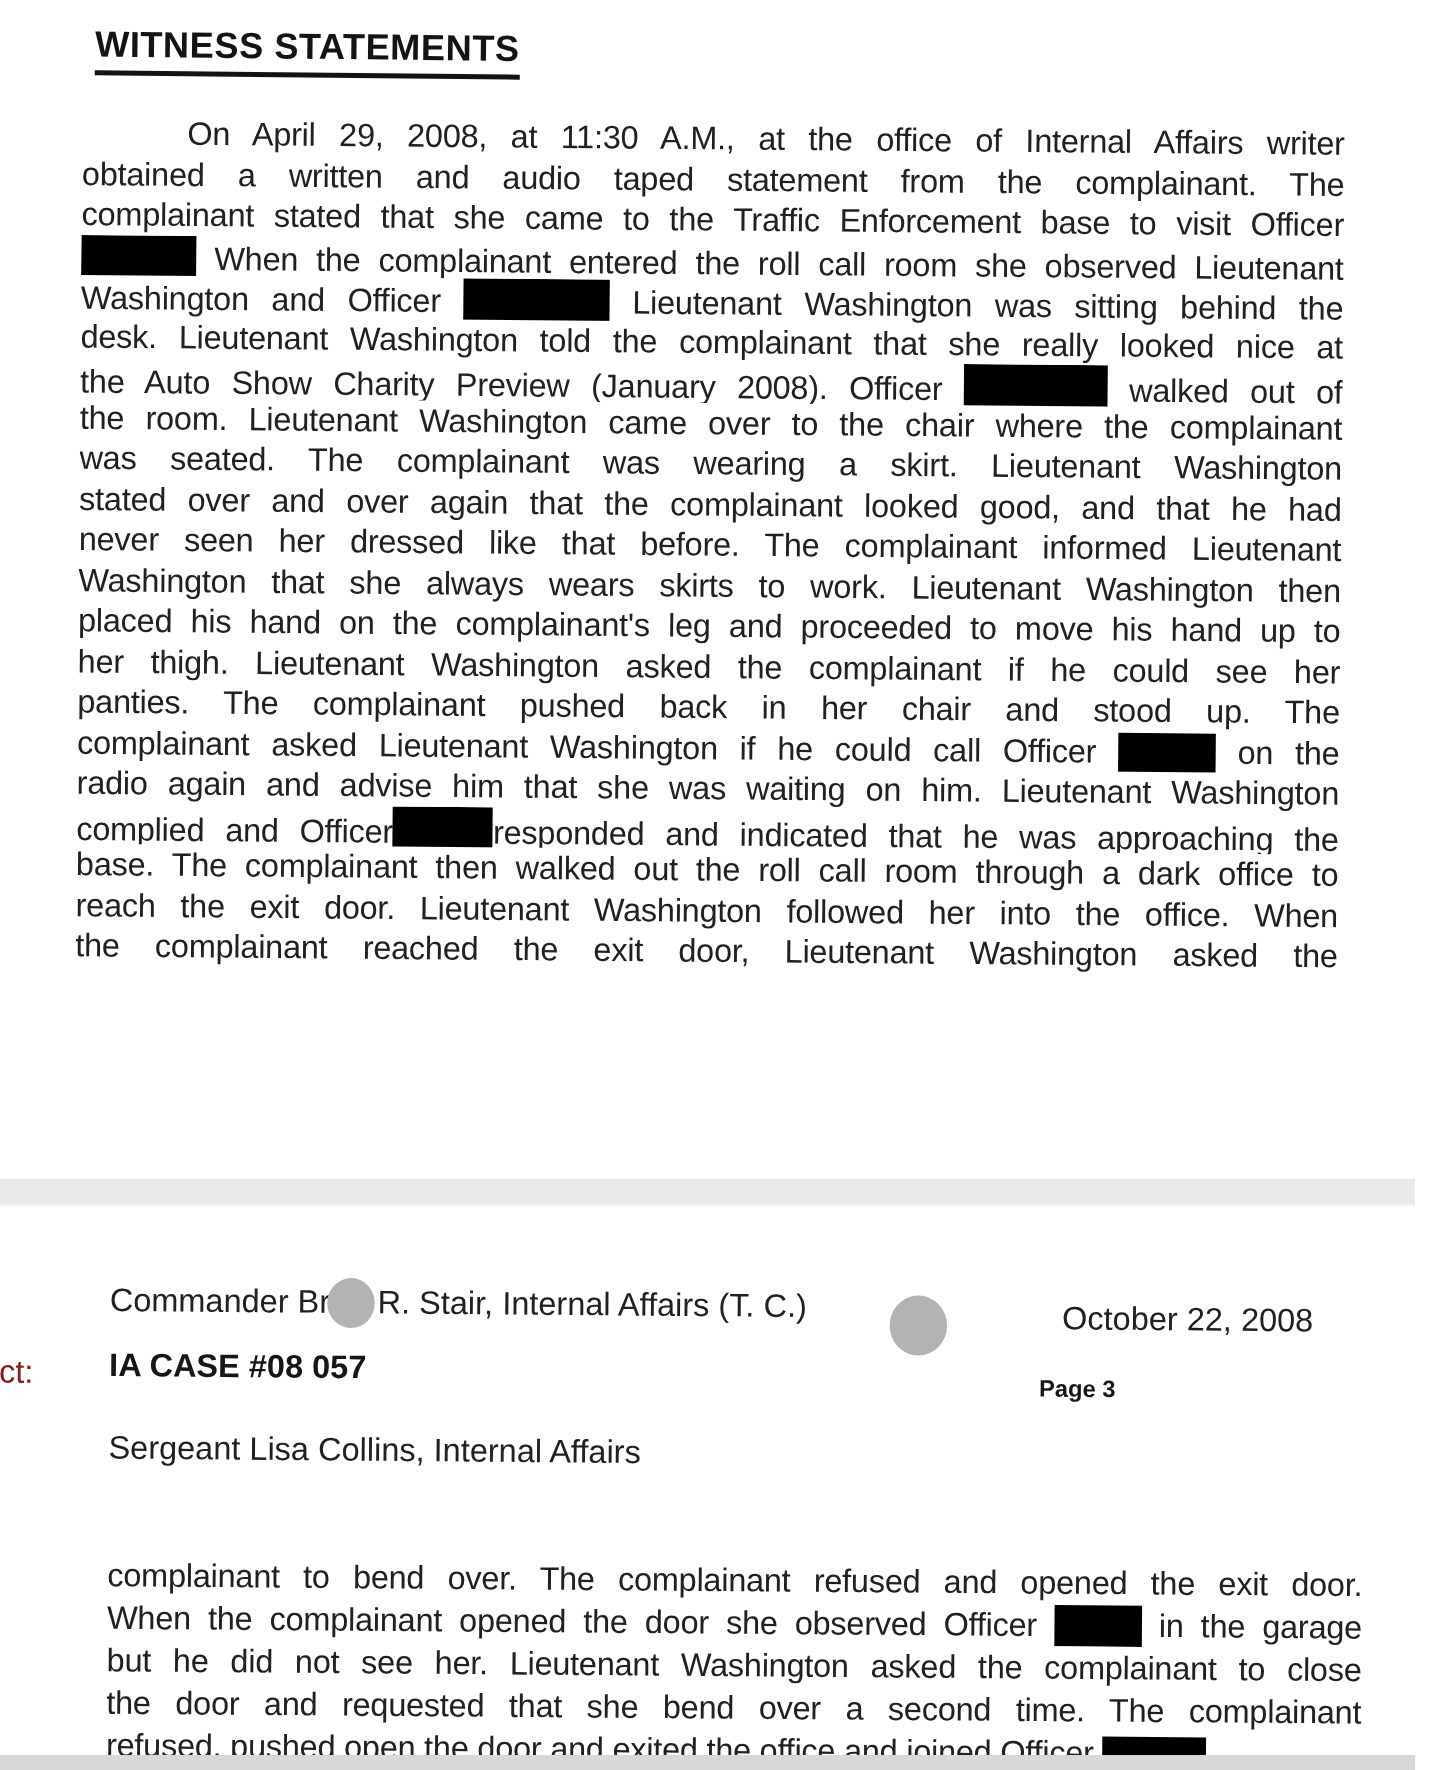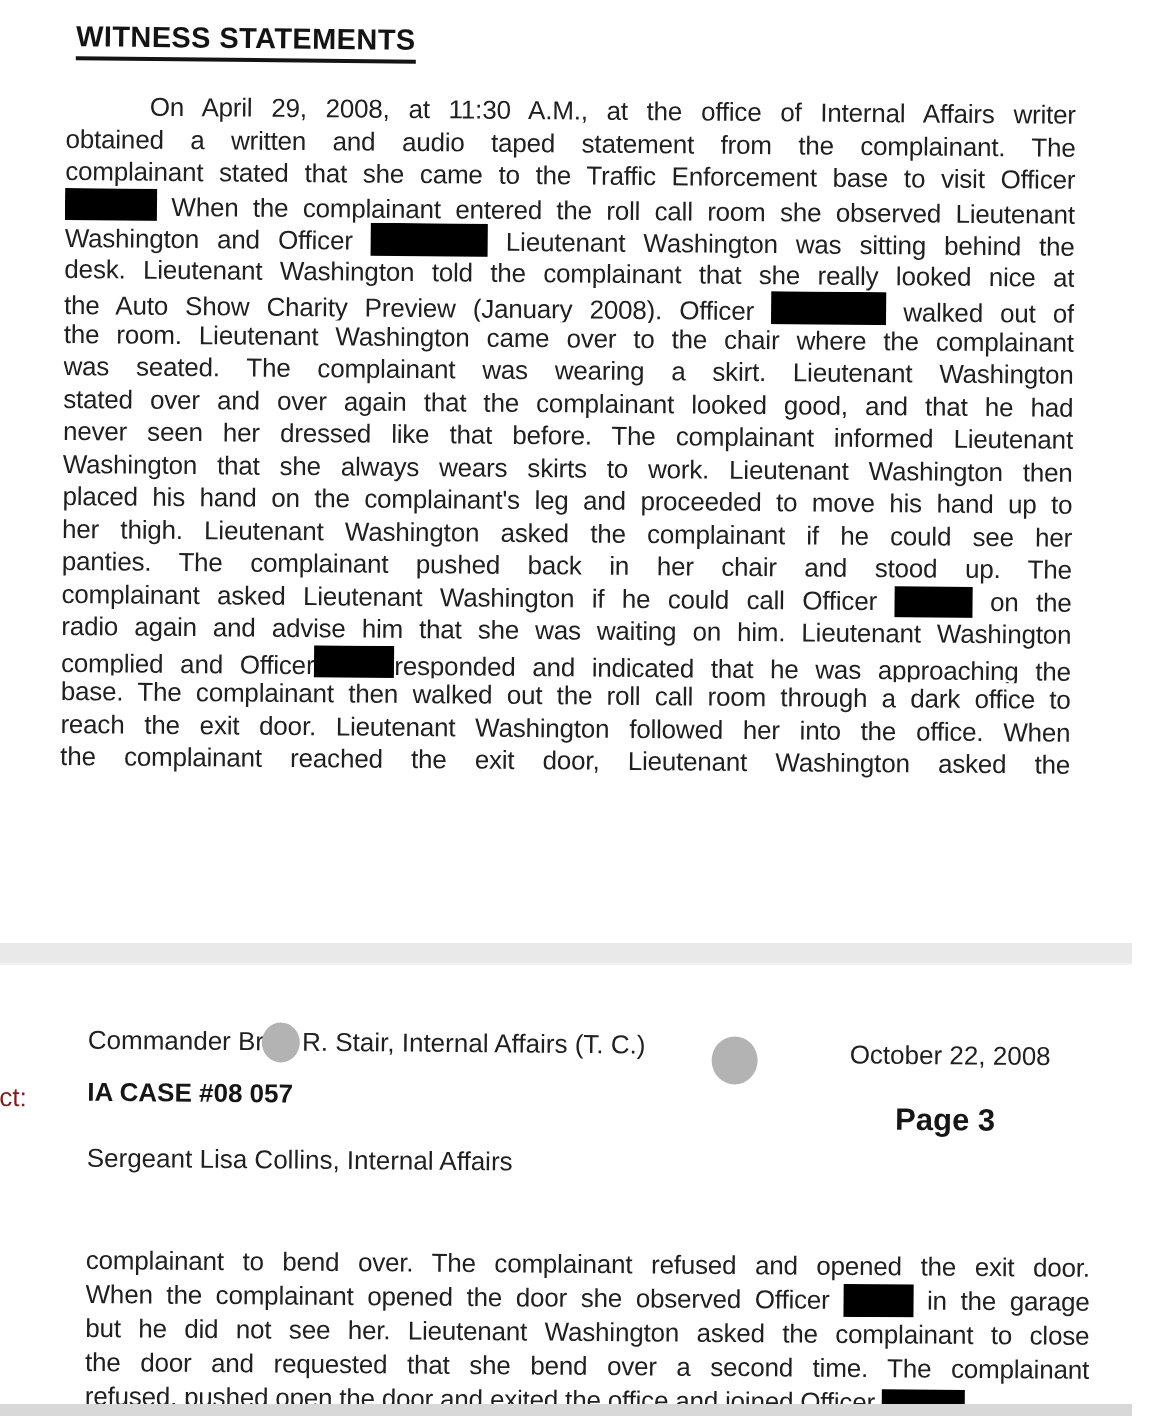--- a/index.html
+++ b/index.html
@@ -48,21 +48,21 @@
   .review{position:absolute;left:0;top:1018px;width:1162px;height:180px;transform:rotate(0.5deg);}
   .commander-line{position:absolute;left:88px;top:2px;font-size:26px;white-space:nowrap;color:#202020;}
   .dot{
     display:inline-block;background:var(--redaction-dot,#b3b3b3);border-radius:50%;
   }
   .dot-inline{width:38px;height:40px;vertical-align:-12px;margin:0 2px 0 -2px;}
   .dot-free{position:absolute;left:712px;top:12px;width:46px;height:48px;}
   .date-line{position:absolute;left:850px;top:14px;font-size:26px;white-space:nowrap;color:#202020;}
   .margin-label{position:absolute;left:0;top:64px;font-size:26px;color:#7f1d1d;}
   .case-number{position:absolute;left:88px;top:58px;font-size:26px;font-weight:bold;color:#161616;}
-  .page-label{position:absolute;left:896px;top:76px;font-size:31px;font-weight:bold;color:#161616;}
+  .page-label{position:absolute;left:832px;top:76px;font-size:19px;font-weight:bold;color:#161616;}
   .sergeant-line{position:absolute;left:88px;top:124px;font-size:26px;white-space:nowrap;color:#202020;}
 </style>
 </head>
 <body>
 
 <div class="sheet">
 
   <div class="heading">WITNESS STATEMENTS</div>
 
   <div class="para para1 tilt">

